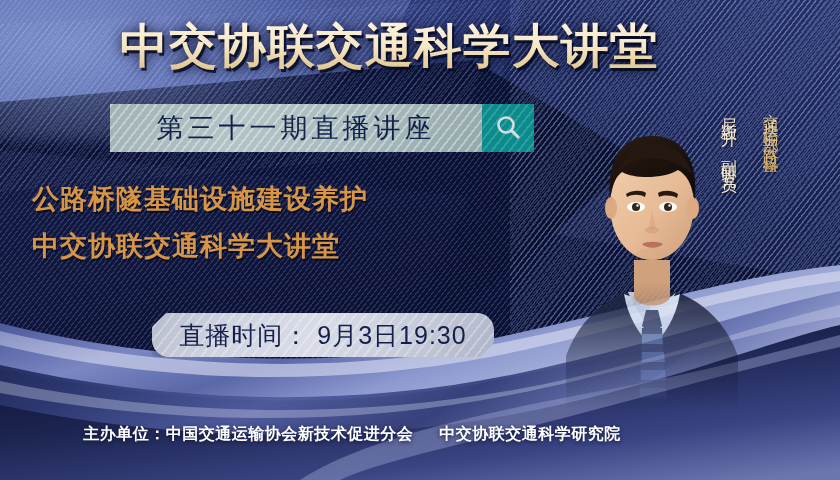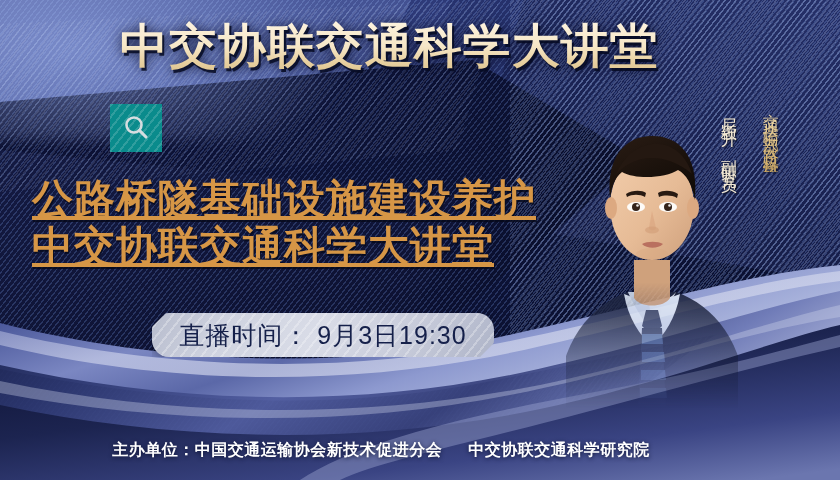--- a/index.html
+++ b/index.html
@@ -147,24 +147,23 @@
     content:"";position:absolute;inset:0;
     background-image:repeating-linear-gradient(
         -52deg,
         rgba(255,255,255,0) 0px,rgba(255,255,255,0) 5px,
         rgba(255,255,255,.16) 5px,rgba(255,255,255,.16) 7px);
   }
   .sb-icon svg{position:relative;z-index:2;}
 
   .lecture-title{
     position:absolute;left:32px;top:176px;width:560px;
-    font-size:41px;line-height:47px;font-weight:bold;letter-spacing:1px;
+    font-size:27px;line-height:47px;font-weight:bold;letter-spacing:1px;
     color:#d69646;
     text-shadow:1px 2px 0 rgba(5,8,26,.75);
-    text-decoration:underline;
   }
   .lecture-title div{white-space:nowrap;}
 
   .time-pill{
     position:absolute;left:152px;top:313px;width:342px;height:44px;
     background:linear-gradient(120deg,#b7bccd 0%,#cfd3e0 22%,#d9dce7 48%,#c7cbda 74%,#aeb4c8 100%);
     clip-path:polygon(14px 0,100% 0,100% calc(100% - 14px),calc(100% - 14px) 100%,0 100%,0 14px);
     display:flex;align-items:center;justify-content:center;
     color:#15204a;font-size:25px;font-weight:500;letter-spacing:1px;
     box-shadow:0 2px 10px rgba(0,0,0,.35);
@@ -190,25 +189,24 @@
   }
   .vert-name{
     position:absolute;left:720px;top:106px;
     writing-mode:vertical-rl;text-orientation:upright;
     font-size:16px;letter-spacing:6px;line-height:1.05;
     color:#f3e9d4;
     text-shadow:1px 1px 2px rgba(0,0,0,.7);
   }
 
   .footer{
-    position:absolute;left:0;top:440px;width:704px;
+    position:absolute;left:0;top:424px;width:704px;
     text-align:center;
     color:#ffffff;font-size:16px;font-weight:bold;letter-spacing:.5px;
     text-shadow:0 1px 4px rgba(10,15,45,.9);
-    margin-left:29px;
   }
   .footer .gap{display:inline-block;width:26px;}
 </style>
 </head>
 <body>
 
 <div id="poster">
 
   <div class="bg-base"></div>
   <div class="facet facet-a"></div>
@@ -352,20 +350,23 @@
         <path d="M76,166 C81,163 92,163 97,166 C92,171 81,171 76,166 Z" fill="#b9705f"></path>
 
         <ellipse cx="86" cy="176" rx="16" ry="6" fill="#d6a77f" opacity=".35"></ellipse>
       </g>
     </svg>
   </div>
 
   <div class="main-title">中交协联交通科学大讲堂</div>
 
   <div class="subtitle-bar">
+    <div class="sb-text">
+      <span>第三十一期直播讲座</span>
+    </div>
     <div class="sb-icon">
       <svg width="30" height="30" viewBox="0 0 30 30" xmlns="http://www.w3.org/2000/svg">
         <circle cx="13" cy="12" r="7.5" fill="none" stroke="#d6dde0" stroke-width="2.6"></circle>
         <line x1="18.4" y1="17.4" x2="25" y2="24" stroke="#d6dde0" stroke-width="3.1" stroke-linecap="round"></line>
       </svg>
     </div>
   </div>
 
   <div class="lecture-title">
     <div>公路桥隧基础设施建设养护</div>

